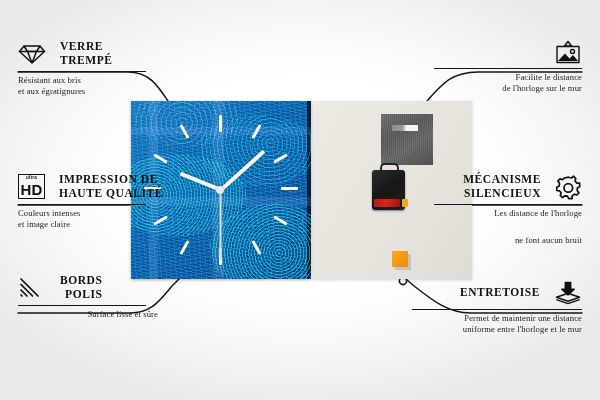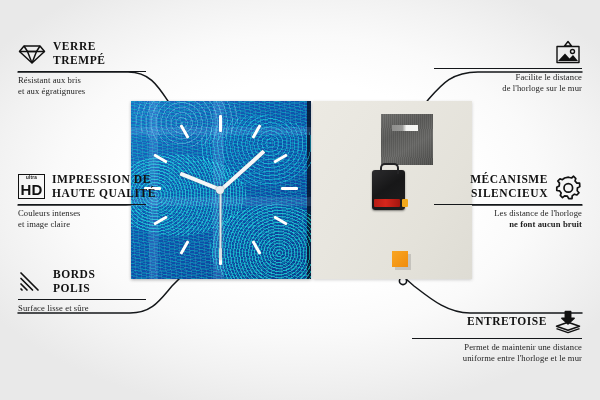--- a/index.html
+++ b/index.html
@@ -76,21 +76,21 @@
     background:linear-gradient(90deg,#b71c14 0%,#d6261c 45%,#a4160f 100%);border-radius:1px;}
   #battery-plus{position:absolute;right:-3px;bottom:3px;width:6px;height:8px;background:#f0a81c;border-radius:1px;}
   #spacer{
     position:absolute;left:392px;top:251px;width:16px;height:16px;
     background:linear-gradient(135deg,#f9a623 0%,#f08c0c 100%);
     box-shadow:3px 3px 0 rgba(60,60,60,.18);
   }
 
   
   .callout{position:absolute;}
-  .co-head{display:flex;align-items:center;gap:7px;}
+  .co-head{display:flex;align-items:center;gap:14px;}
   .co-left .co-head{justify-content:flex-start;}
   .co-right .co-head{justify-content:flex-end;}
   .co-title{
     font-family:"Liberation Serif",serif;
     font-weight:bold;font-size:11.5px;letter-spacing:.55px;
     color:#121212;line-height:13.5px;text-transform:uppercase;
   }
   .co-right .co-title{text-align:right;}
   .co-rule{height:0;border-top:1.4px solid #14171a;margin-top:4px;}
   .co-desc{
@@ -209,21 +209,21 @@
       <div>
         <div class="co-title">IMPRESSION DE</div>
         <div class="co-title">HAUTE QUALITÉ</div>
       </div>
     </div>
     <div class="co-rule" style="width:128px;"></div>
     <div class="co-desc">Couleurs intenses</div>
     <div class="co-desc" style="margin-top:0;">et image claire</div>
   </div>
 
-  <div class="callout co-left" style="left:18px;top:268px;width:140px;">
+  <div class="callout co-left" style="left:18px;top:274px;width:140px;text-align:right;">
     <div class="co-head">
       <svg class="ic" width="28" height="22" viewBox="0 0 28 22">
         <g stroke="#111" stroke-width="1.7" stroke-linecap="round">
           <path d="M3 2 L20 19"></path>
             <path d="M3 7.5 L14.5 19"></path>
             <path d="M3 13 L9 19"></path>
             <path d="M3 18 L4 19"></path>
         </g>
       </svg>
       <div>
@@ -262,24 +262,24 @@
           <path d="M13.5 3.2 L16.6 4 L18.6 2.2 L20.8 4.6 L20 7 L21.9 9.1 L24.6 9.2 L24.8 12.5
                    L22.4 13.9 L22.2 16.7 L24 18.7 L21.9 21 L19.4 20.2 L17.2 21.9 L17 24.6
                    L13.7 24.6 L12.4 22.2 L9.6 21.9 L7.5 23.6 L5.3 21.4 L6.2 19 L4.5 16.8
                    L1.8 16.5 L1.8 13.2 L4.2 11.9 L4.5 9.1 L2.8 7 L5 4.8 L7.4 5.7 L9.6 4 Z"></path>
           <circle cx="13.3" cy="13.9" r="4.3"></circle>
         </g>
       </svg>
     </div>
     <div class="co-rule" style="width:148px;margin-left:12px;"></div>
     <div class="co-desc">Les distance de l'horloge</div>
-    <div class="co-desc" style="margin-top:0;font-weight:bold;">ne font aucun bruit</div>
-  </div>
-
-  <div class="callout co-right" style="right:18px;top:281px;width:180px;margin-top:29px;">
+    <div class="co-desc" style="margin-top:16px;">ne font aucun bruit</div>
+  </div>
+
+  <div class="callout co-right" style="right:18px;top:281px;width:180px;">
     <div class="co-head">
       <div>
         <div class="co-title">ENTRETOISE</div>
       </div>
       <svg class="ic" width="28" height="24" viewBox="0 0 28 24">
         <g fill="none" stroke="#111" stroke-width="1.5" stroke-linejoin="round">
           <path d="M11.3 1.5 H16.7 V8.2 H20.2 L14 14 L7.8 8.2 H11.3 Z" fill="#111"></path>
           <path d="M14 12.2 L25.5 16.2 L14 20.2 L2.5 16.2 Z"></path>
           <path d="M2.5 18.6 L14 22.6 L25.5 18.6"></path>
         </g>

